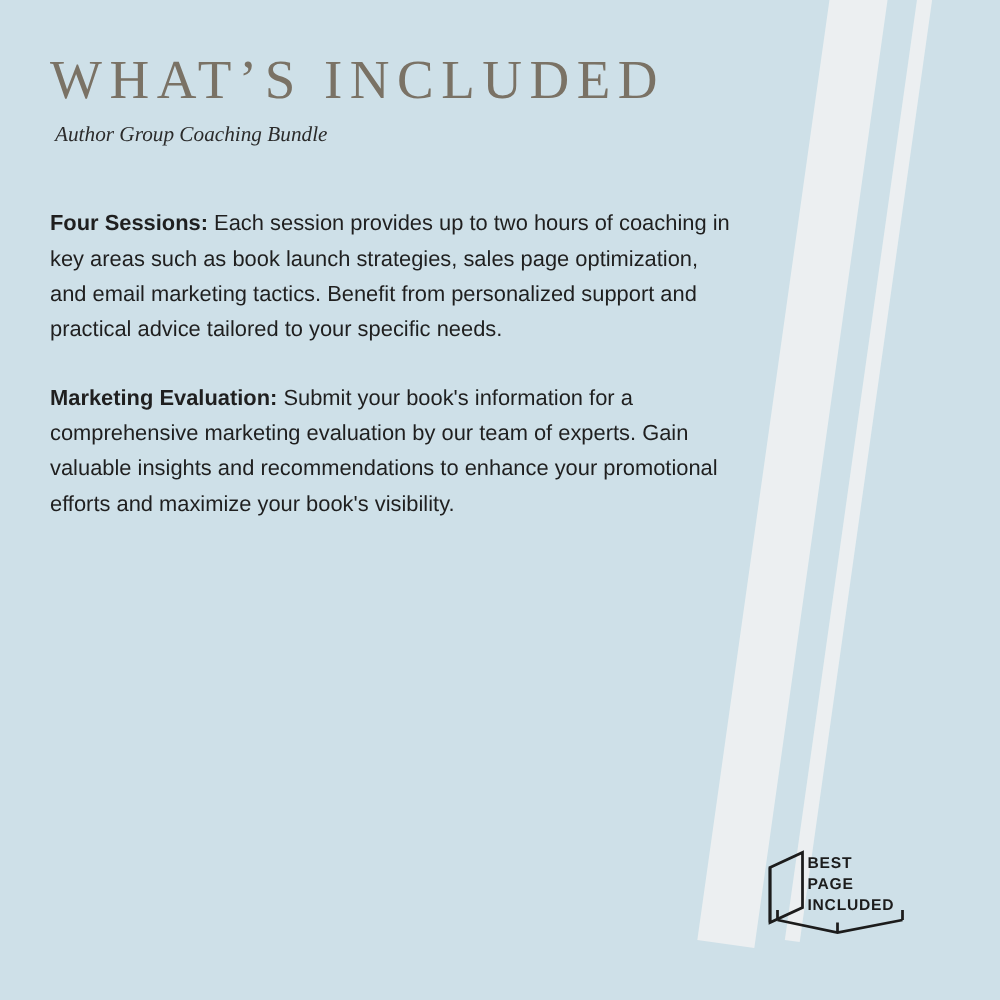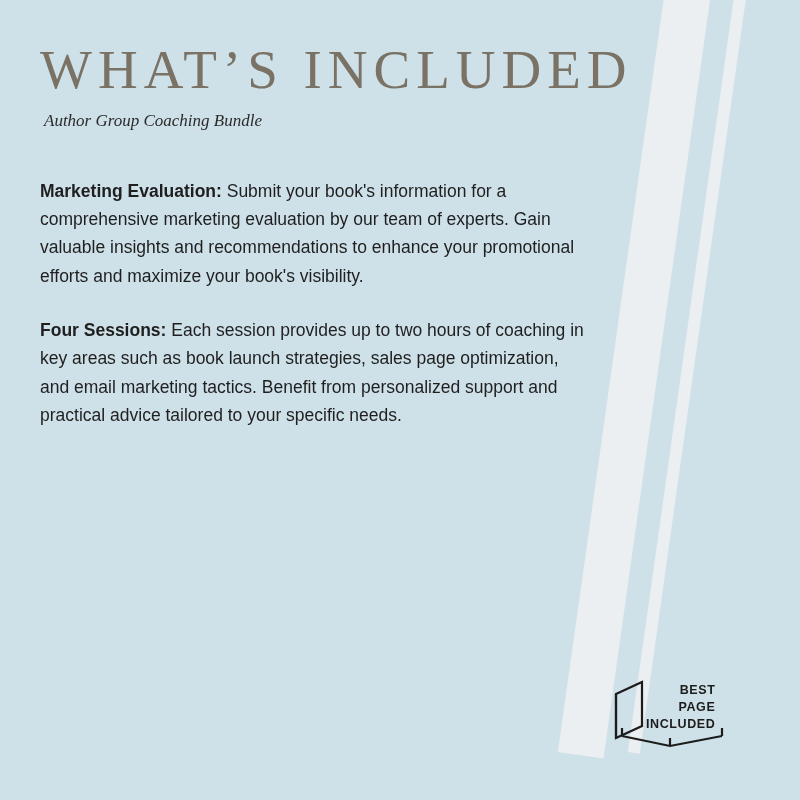--- a/index.html
+++ b/index.html
@@ -43,21 +43,21 @@
     background: #eceff1;
   }
   .content {
     position: absolute;
     left: 40px;
     top: 40px;
     width: 560px;
   }
   .title {
     font-family: "Liberation Serif", serif;
-    font-size: 55px;
+    font-size: 44px;
     letter-spacing: 6px;
     color: #7a7265;
     font-weight: 400;
     margin: 0;
     line-height: 1.1;
     white-space: nowrap;
   }
   .subtitle {
     font-family: "Liberation Serif", serif;
     font-style: italic;
@@ -96,21 +96,20 @@
     top: 2px;
     font-family: "Liberation Sans", sans-serif;
     font-weight: 700;
     font-size: 12.5px;
     line-height: 1.34;
     letter-spacing: 0.6px;
     color: #1c1c1c;
   }
   .logo-line {
     display: block;
-    text-align: right;
   }
   .logo-mark {
     position: absolute;
     left: 0;
     top: 0;
     width: 140px;
     height: 72px;
   }
 </style>
 </head>
@@ -120,24 +119,24 @@
 
   <div class="stripe stripe-wide"></div>
   <div class="stripe stripe-thin"></div>
 
   <div class="content">
     <h1 class="title">WHAT’S INCLUDED</h1>
     <div class="subtitle">Author Group Coaching Bundle</div>
 
     <div class="body-block">
       <p class="para">
-        <span class="lead">Marketing Evaluation:</span><span> Submit your book's information for a comprehensive marketing evaluation by our team of experts. Gain valuable insights and recommendations to enhance your promotional efforts and maximize your book's visibility.</span>
+        <span class="lead">Four Sessions:</span><span> Each session provides up to two hours of coaching in key areas such as book launch strategies, sales page optimization, and email marketing tactics. Benefit from personalized support and practical advice tailored to your specific needs.</span>
       </p>
       <p class="para">
-        <span class="lead">Four Sessions:</span><span> Each session provides up to two hours of coaching in key areas such as book launch strategies, sales page optimization, and email marketing tactics. Benefit from personalized support and practical advice tailored to your specific needs.</span>
+        <span class="lead">Marketing Evaluation:</span><span> Submit your book's information for a comprehensive marketing evaluation by our team of experts. Gain valuable insights and recommendations to enhance your promotional efforts and maximize your book's visibility.</span>
       </p>
     </div>
   </div>
 
   <div class="logo">
     <svg class="logo-mark" viewBox="0 0 140 72">
       <path d="M4 14 L30 2 L30 46 L4 58 Z" fill="none" stroke="#1c1c1c" stroke-width="2.2"></path>
       <path d="M4 14 L4 58" fill="none" stroke="#1c1c1c" stroke-width="2.2"></path>
       <path d="M10 56 L58 66 L110 56" fill="none" stroke="#1c1c1c" stroke-width="2.2"></path>
       <path d="M10 56 L10 48" fill="none" stroke="#1c1c1c" stroke-width="2.2"></path>

